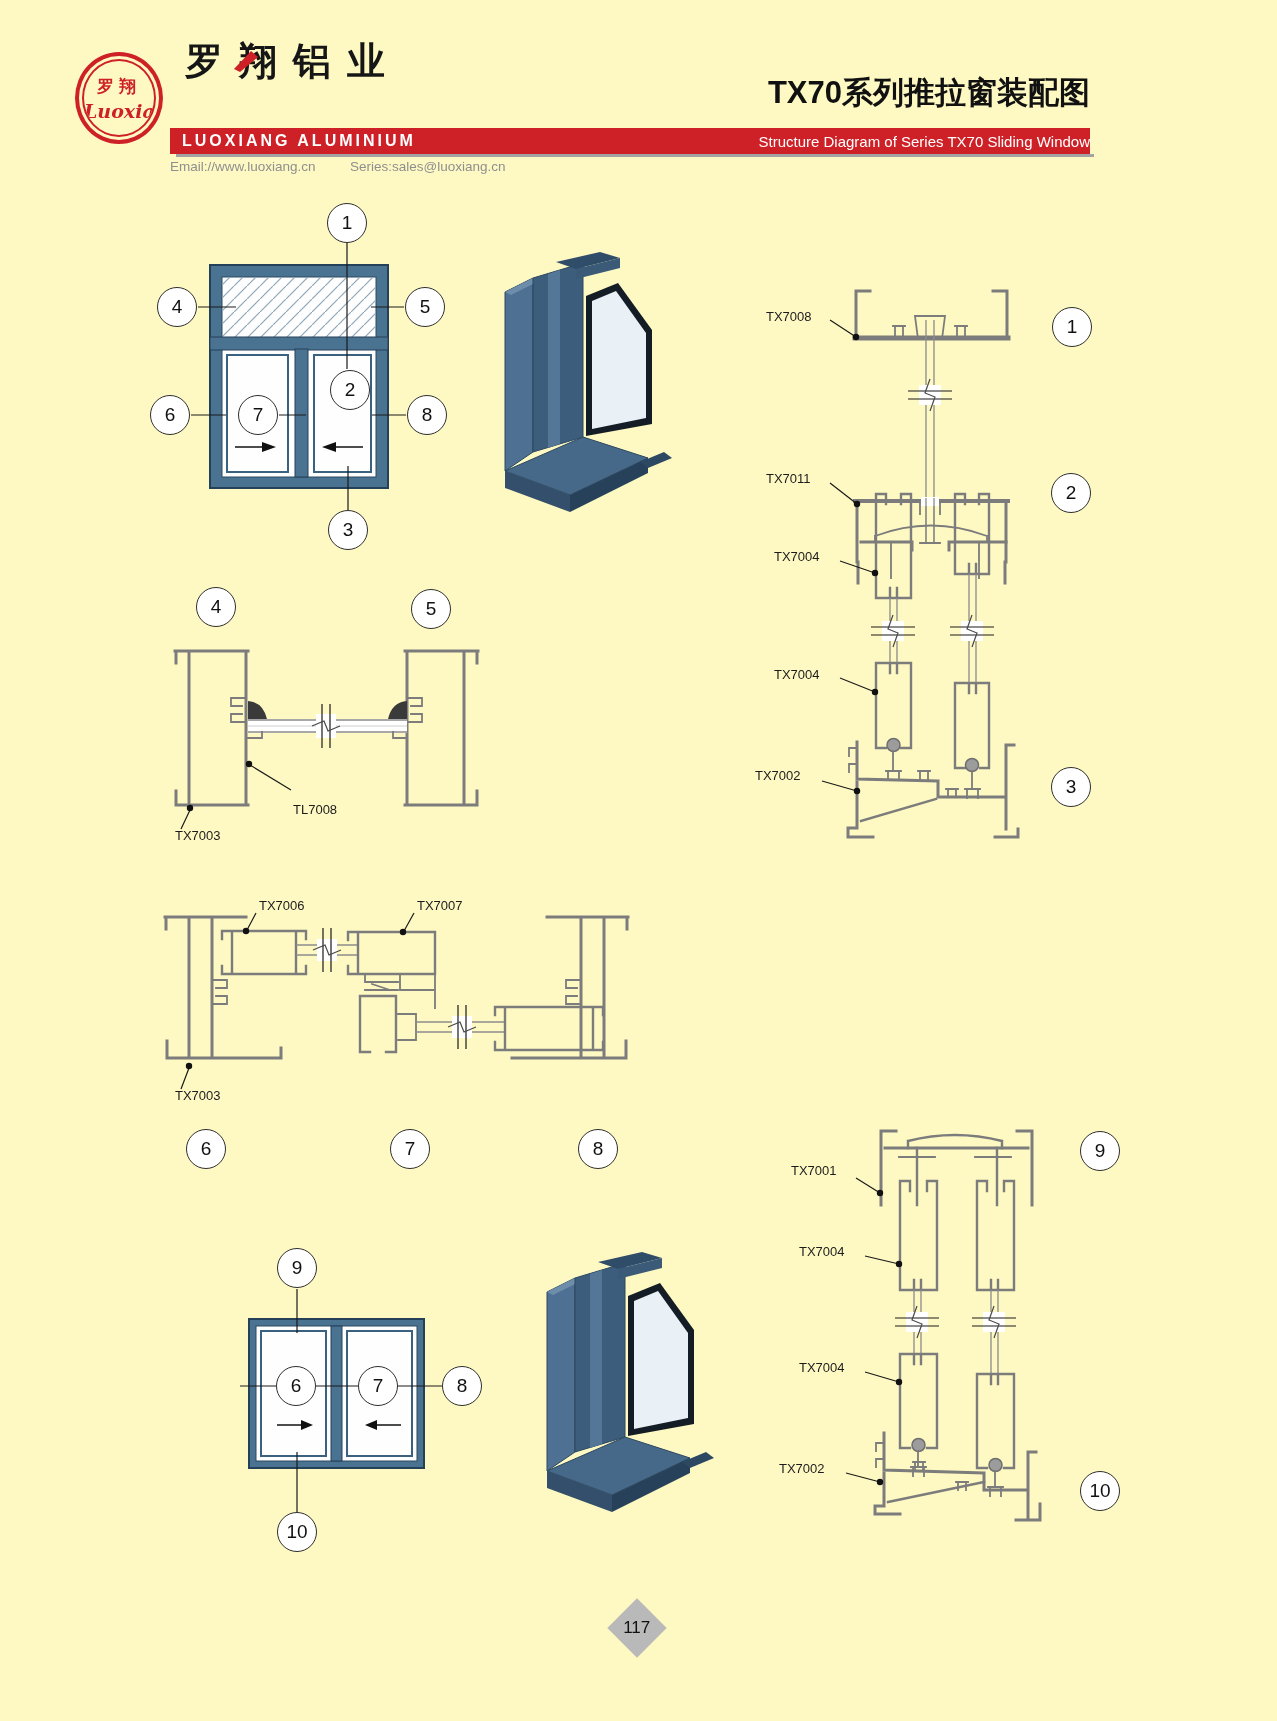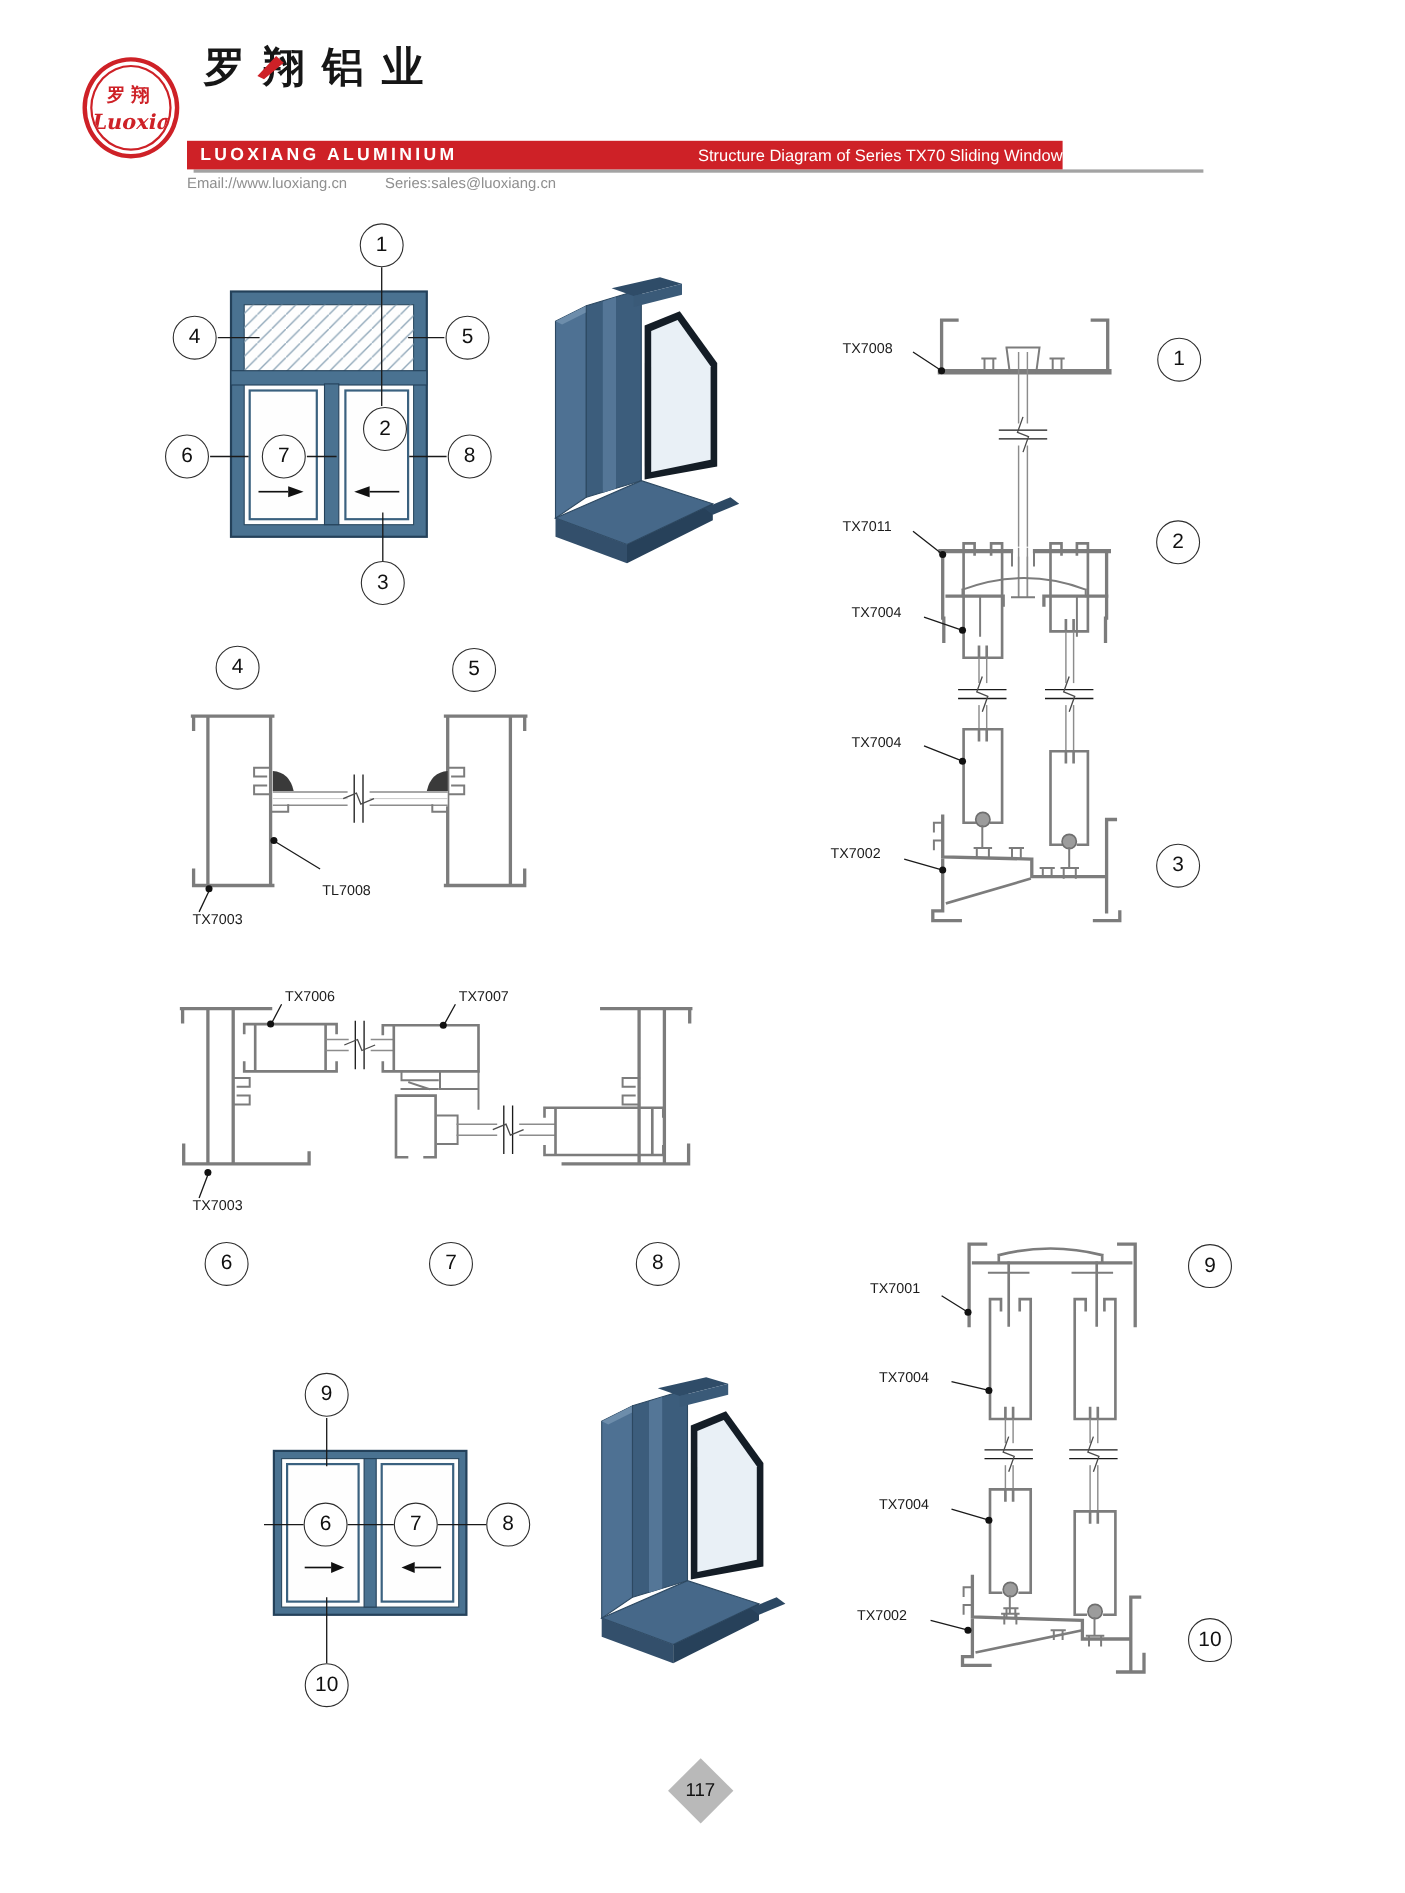--- a/index.html
+++ b/index.html
@@ -1,29 +1,29 @@
 <!DOCTYPE html>
 <html style="--brand-red: #ce2127; --steel-blue: #4a7291; --drawing-gray: #7c7c7c;"><head>
 <meta charset="utf-8">
 <style>
   html,body{margin:0;padding:0;background:#e8e8e8;}
-  .page{position:relative;width:1277px;height:1721px;background:#ffffff;overflow:hidden;
+  .page{position:relative;width:1277px;height:1721px;background:#fef9c3;overflow:hidden;
         font-family:"Liberation Sans", sans-serif;}
   
   .logo-outer{position:absolute;left:75px;top:52px;width:88px;height:92px;border:4px solid var(--brand-red);
               border-radius:50%;box-sizing:border-box;}
   .logo-inner{position:absolute;left:3px;top:3px;right:3px;bottom:3px;border:2px solid var(--brand-red);
               border-radius:50%;text-align:center;color:var(--brand-red);overflow:hidden;}
   .logo-cn{margin-top:14px;font-size:17px;font-weight:bold;letter-spacing:5px;}
   .logo-script{font-family:"DejaVu Serif", serif;font-style:italic;font-weight:bold;font-size:19px;margin-top:2px;}
   .company-cn{position:absolute;left:185px;top:36px;font-size:38px;font-weight:bold;color:#161616;
               letter-spacing:16px;white-space:nowrap;}
   .title-cn{position:absolute;left:640px;top:72px;width:450px;text-align:right;font-size:31px;
             font-weight:bold;color:#111;white-space:nowrap;}
-  .red-bar{position:absolute;left:170px;top:128px;width:796px;height:26px;background:var(--brand-red);
+  .red-bar{position:absolute;left:170px;top:128px;width:920px;height:26px;background:var(--brand-red);
            display:flex;align-items:center;justify-content:space-between;gap:19px;}
   .bar-shadow{position:absolute;left:176px;top:154px;width:918px;height:3px;background:#a3a3a3;}
   .company-en{color:#ffffff;font-weight:bold;font-size:16px;letter-spacing:3px;padding-left:12px;white-space:nowrap;}
   .title-en{color:#ffffff;font-size:15px;padding-right:0;white-space:nowrap;}
   .contact{position:absolute;top:159px;font-size:13.5px;color:#8f8f8f;white-space:nowrap;}
   .www{left:170px;} .mail{left:350px;}
   
   .plabel{position:absolute;font-size:13px;color:#1c1c1c;white-space:nowrap;}
   .callout{position:absolute;width:40px;height:40px;border:1.6px solid #2e2e2e;border-radius:50%;
            background:#fff;box-sizing:border-box;display:flex;align-items:center;justify-content:center;
@@ -57,20 +57,21 @@
 
 <div class="page">
 
   <div class="logo-outer">
     <div class="logo-inner">
       <div class="logo-cn">罗翔</div>
       <div class="logo-script">Luoxiang</div>
     </div>
   </div>
   <div class="company-cn">罗翔铝业</div>
+  <div class="title-cn">TX70系列推拉窗装配图</div>
   <div class="bar-shadow"></div>
   <div class="red-bar">
     <span class="company-en">LUOXIANG ALUMINIUM</span>
     <span class="title-en">Structure Diagram of Series TX70 Sliding Window</span>
   </div>
   <div class="contact www">Email://www.luoxiang.cn</div>
   <div class="contact mail">Series:sales@luoxiang.cn</div>
 
   <svg width="1277" height="1721" viewBox="0 0 1277 1721">
     <defs>

